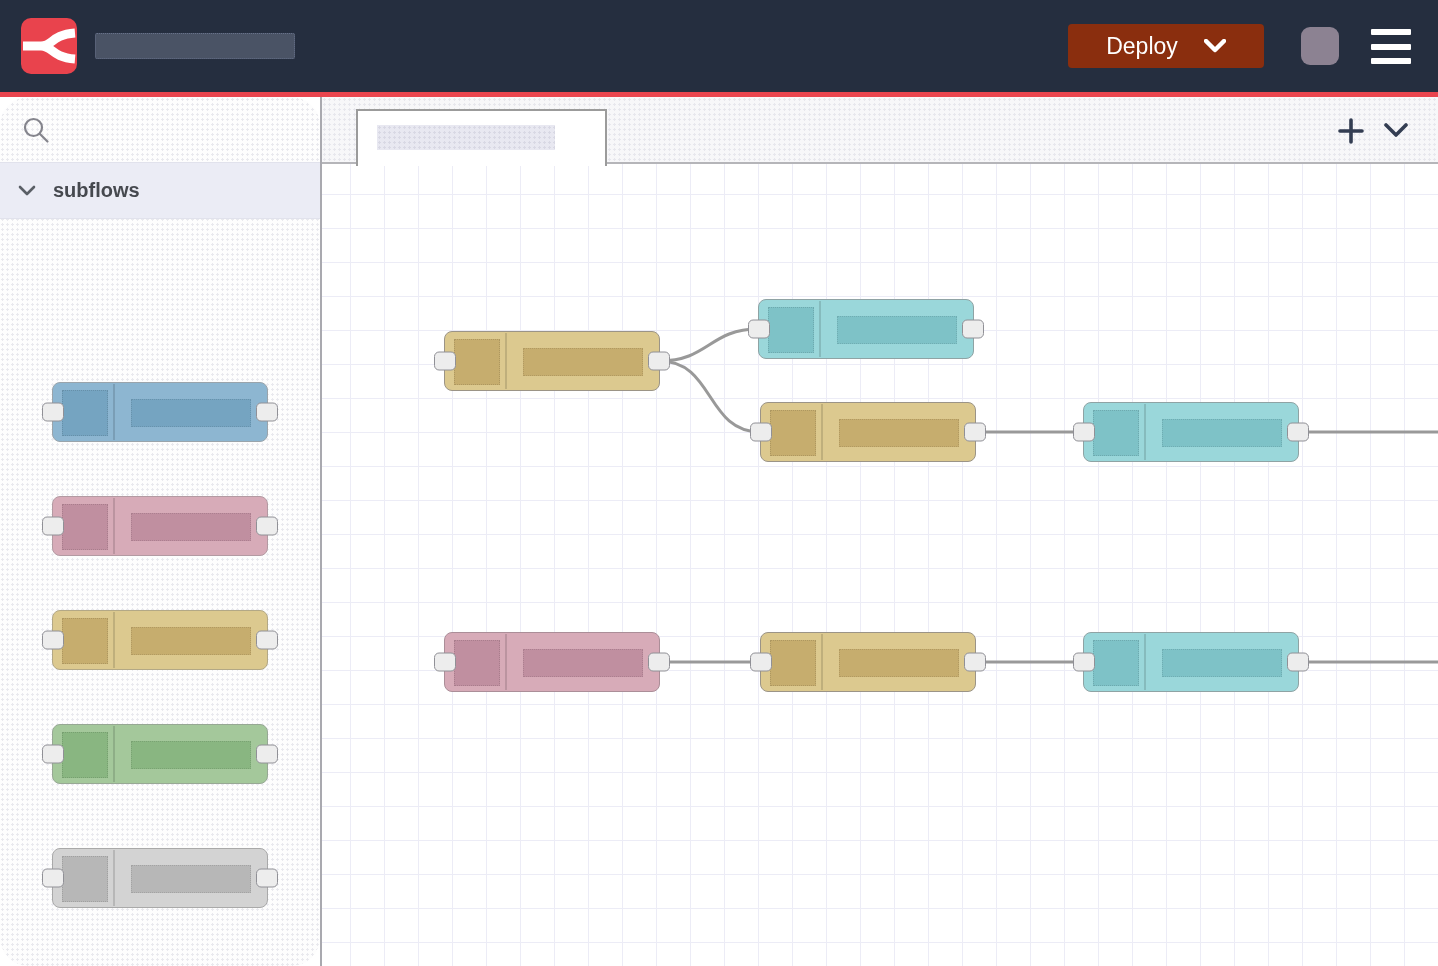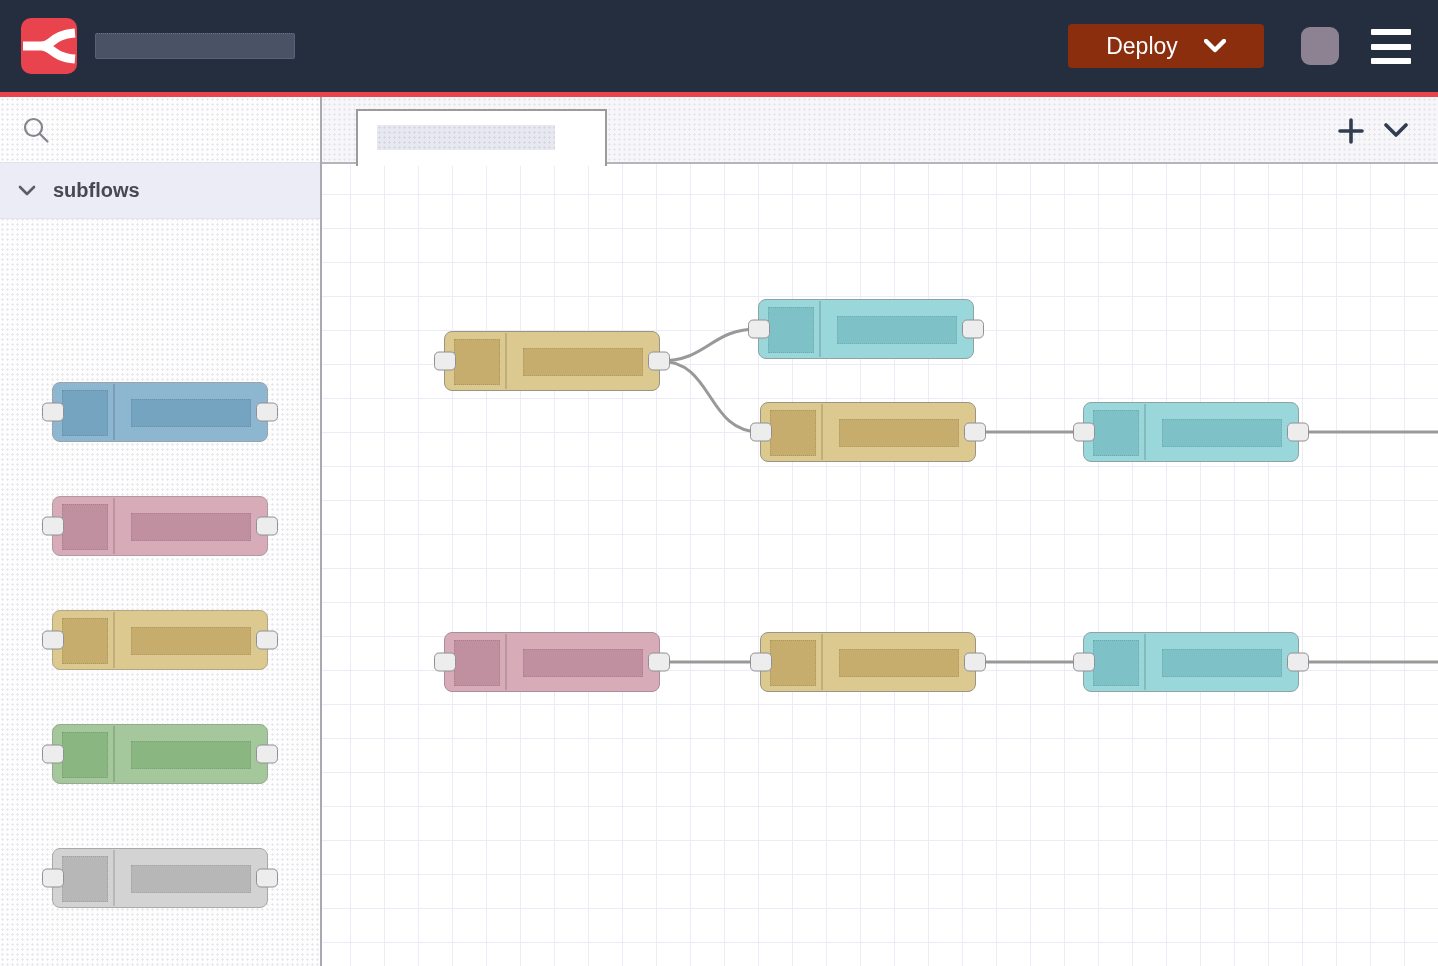--- a/index.html
+++ b/index.html
@@ -16,21 +16,21 @@
   #deploy-btn { position:absolute; left:1068px; top:24px; width:196px; height:44px; border:none;
       border-radius:4px; color:#fff; font-size:23px; font-weight:500; cursor:pointer;
       display:flex; align-items:center; justify-content:center; gap:26px; font-family:"Liberation Sans",sans-serif; }
   #avatar { position:absolute; left:1301px; top:27px; width:38px; height:38px; border-radius:9px; background:#8c8292; }
   #hamburger { position:absolute; left:1371px; top:29px; width:40px; height:35px; display:flex;
       flex-direction:column; justify-content:space-between; cursor:pointer; background:none; border:none; }
   #hamburger span { display:block; width:40px; height:6px; background:#fff; border-radius:1px; }
 
   
   #sidebar { position:absolute; left:0; top:97px; width:320px; height:869px; background:#fdfdfd;
-      background-image:radial-gradient(#e9e9ee 1px, transparent 1.2px); background-size:5px 5px; }
+      background-image:radial-gradient(#e9e9ee 1px, transparent 1.2px); background-size:5px 5px;border-radius:29px; }
   #search-row { position:absolute; left:0; top:0; width:320px; height:65px; cursor:pointer; }
   #search-row svg { position:absolute; left:22px; top:19px; }
   #category-row { position:absolute; left:0; top:65px; width:320px; height:57px; background:#ebecf5;
       border-top:1px solid #e1e2ec; border-bottom:1px solid #e1e2ec; display:flex; align-items:center; cursor:pointer; }
   #category-row svg { margin-left:18px; }
   #category-label { margin-left:17px; font-size:20px; font-weight:600; color:#46494f; }
   #palette-list { position:absolute; left:0; top:122px; width:320px; height:747px; }
 
   
   #main { position:absolute; left:320px; top:97px; width:1118px; height:869px; border-left:2px solid #a9a9af; }

